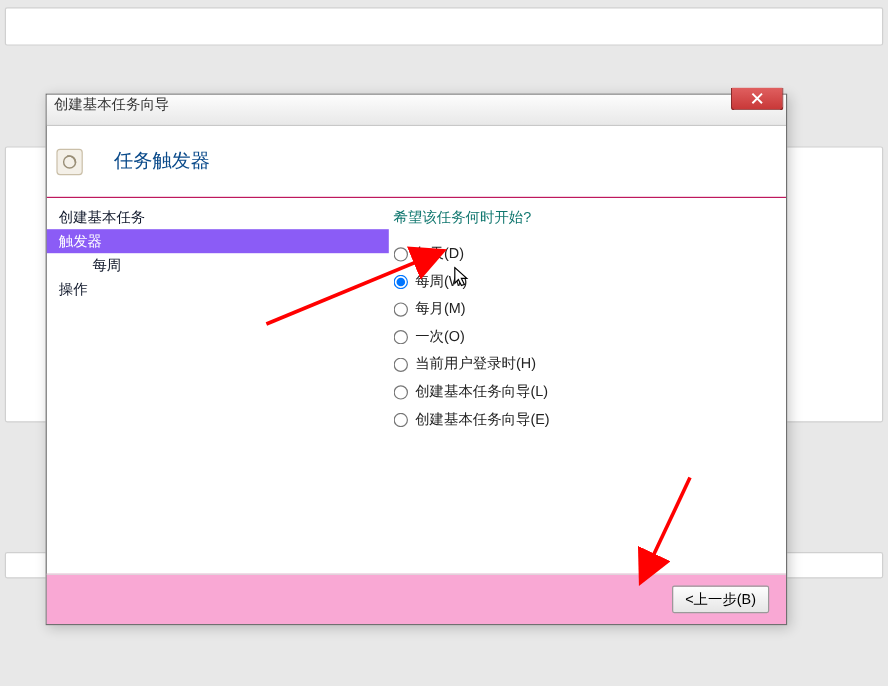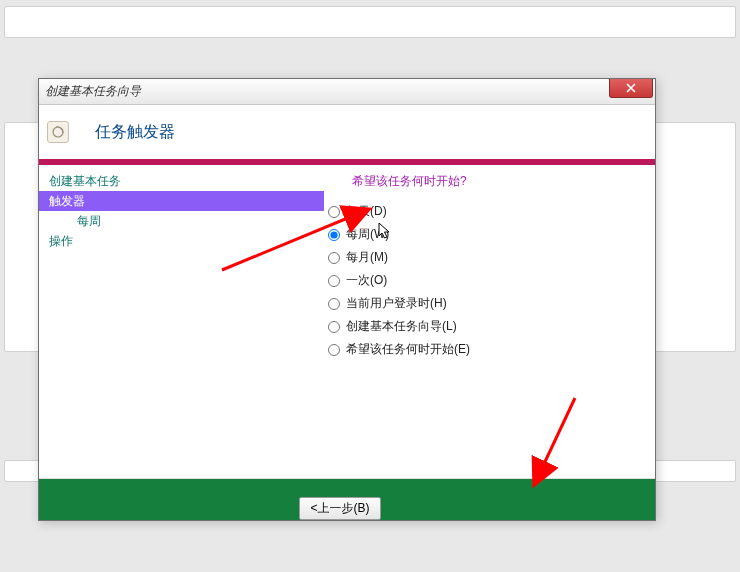--- a/index.html
+++ b/index.html
@@ -32,24 +32,23 @@
       height: 443px;
       background: #fff;
       border: 1px solid #707070;
       box-shadow: 2px 2px 10px rgba(0,0,0,0.2);
     }
     .titlebar {
       height: 26px;
       background: linear-gradient(#fdfdfd, #e8e8e8);
       border-bottom: 1px solid #c8c8c8;
       display: flex;
-      align-items: center;
+      align-items: flex-start;
       justify-content: space-between;
       padding-left: 6px;
-      font-style: italic;
     }
     .titlebar-title {
       color: #333;
       font-size: 12px;
     }
     .close-btn {
       width: 44px;
       height: 19px;
       margin-right: 2px;
       margin-top: -6px;
@@ -63,21 +62,21 @@
       color: #fff;
       cursor: pointer;
     }
     .close-btn svg { width: 10px; height: 10px; }
 
     .header-section {
       height: 60px;
       display: flex;
       align-items: center;
       padding-left: 8px;
-      border-bottom: 6px solid #be185d;
+      border-bottom: 1px solid #be185d;
     }
     .header-icon {
       width: 22px;
       height: 22px;
       background: #f4f0e8;
       border: 1px solid #cabfa8;
       border-radius: 3px;
       margin-right: 26px;
       display: flex;
       align-items: center;
@@ -94,39 +93,38 @@
       height: calc(100% - 26px - 60px - 42px);
     }
     .sidebar {
       width: 285px;
       padding-top: 6px;
     }
     .nav-item {
       height: 20px;
       line-height: 20px;
       padding-left: 10px;
-      color: #0f766e;
+      color: #0f172a;
       cursor: pointer;
     }
     .nav-item.active {
       background: #8b5cf6;
       color: #fff;
     }
     .nav-item.indent {
       padding-left: 38px;
     }
     .main {
       flex: 1;
       padding-top: 8px;
       padding-left: 4px;
     }
     .prompt {
-      color: #a21caf;
+      color: #0f766e;
       margin-bottom: 10px;
-      margin-left: 24px;
     }
     .radio-row {
       display: flex;
       align-items: center;
       height: 23px;
       cursor: pointer;
     }
     .radio-row input[type=radio] {
       margin-right: 6px;
       width: 12px;
@@ -138,27 +136,26 @@
       left: 378px;
       top: 222px;
       font-size: 14px;
       color: #000;
       pointer-events: none;
     }
 
     .footer {
       height: 42px;
       border-top: 1px solid #ddd;
-      background: #15803d;
+      background: #f9a8d4;
       display: flex;
       align-items: center;
       justify-content: flex-end;
       padding-right: 14px;
       gap: 8px;
-      flex-direction: column;
     }
     .btn {
       height: 23px;
       min-width: 78px;
       padding: 0 10px;
       background: linear-gradient(#fdfdfd, #e6e6e6);
       border: 1px solid #9a9a9a;
       border-radius: 2px;
       font-size: 12px;
       cursor: pointer;
@@ -232,21 +229,21 @@
           <label class="radio-row">
             <input type="radio" name="trigger" style="">
             <span>当前用户登录时(H)</span>
           </label>
           <label class="radio-row">
             <input type="radio" name="trigger" style="">
             <span>创建基本任务向导(L)</span>
           </label>
           <label class="radio-row">
             <input type="radio" name="trigger" style="">
-            <span>希望该任务何时开始(E)</span>
+            <span>创建基本任务向导(E)</span>
           </label>
         </div>
     </div>
   </div>
 
   <div class="footer">
     <button class="btn">&lt;上一步(B)</button>
   </div>
 
 </div>

